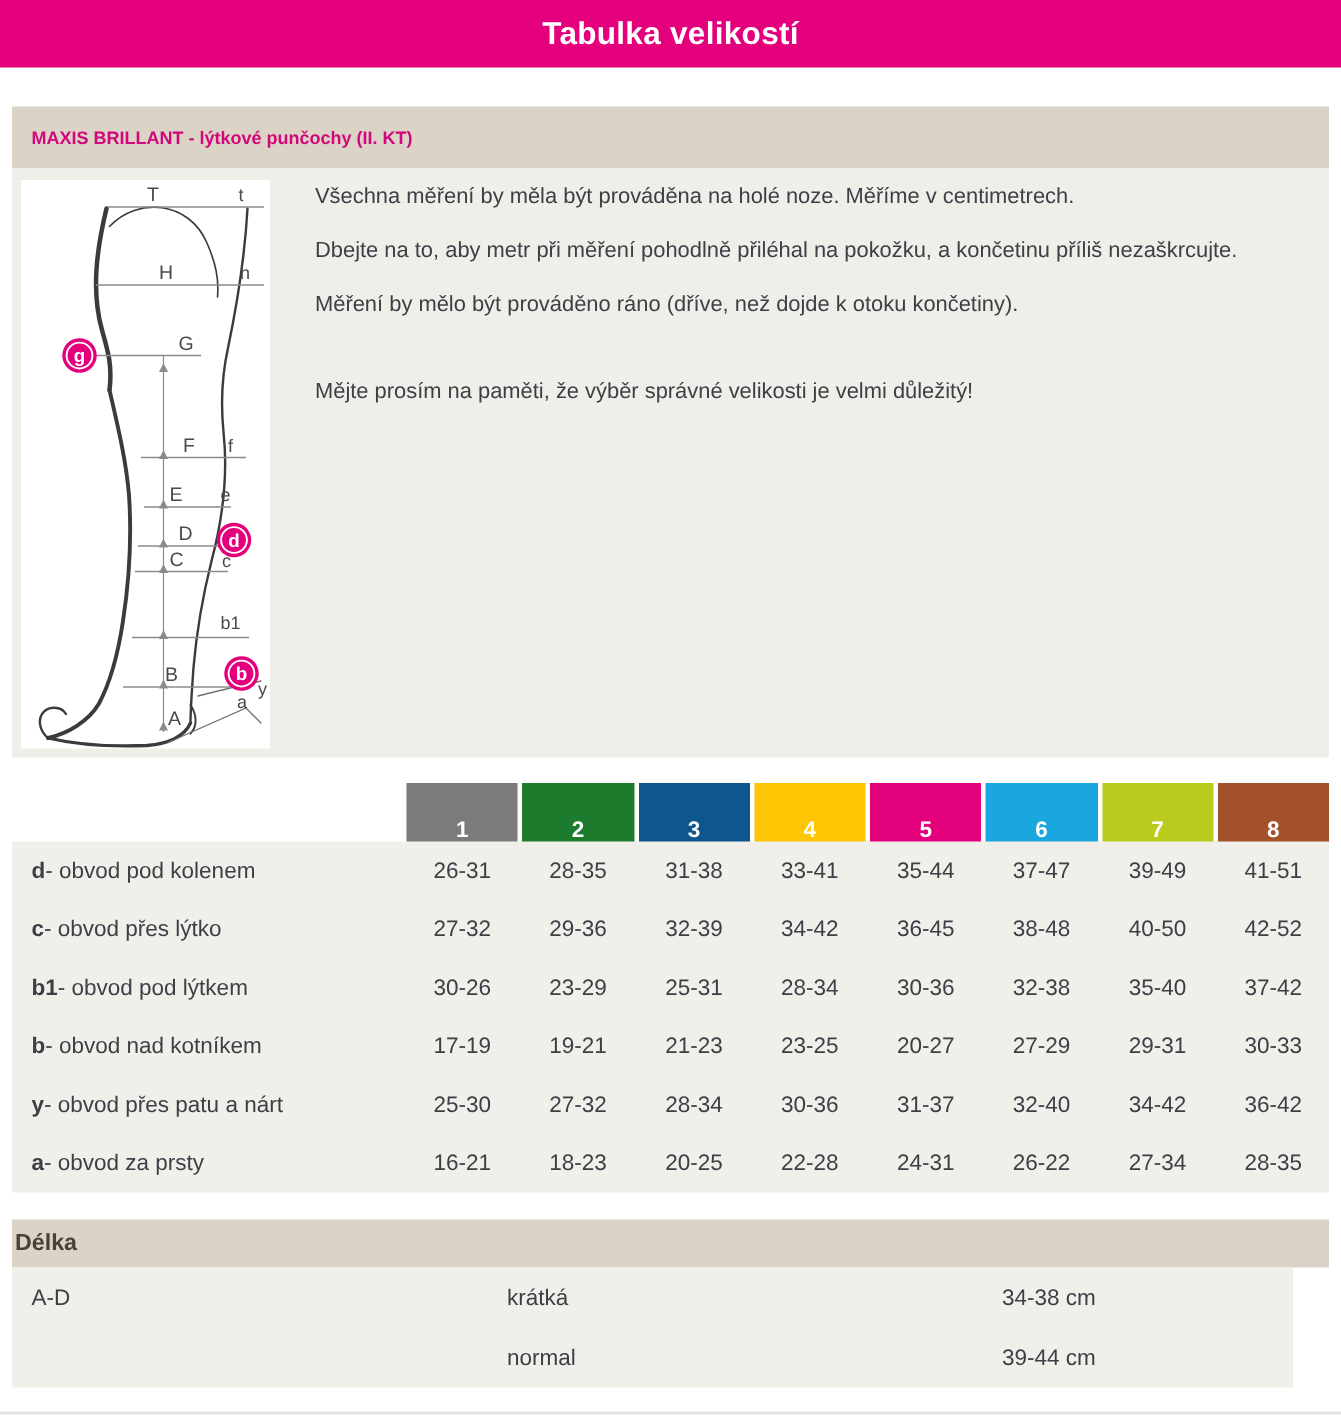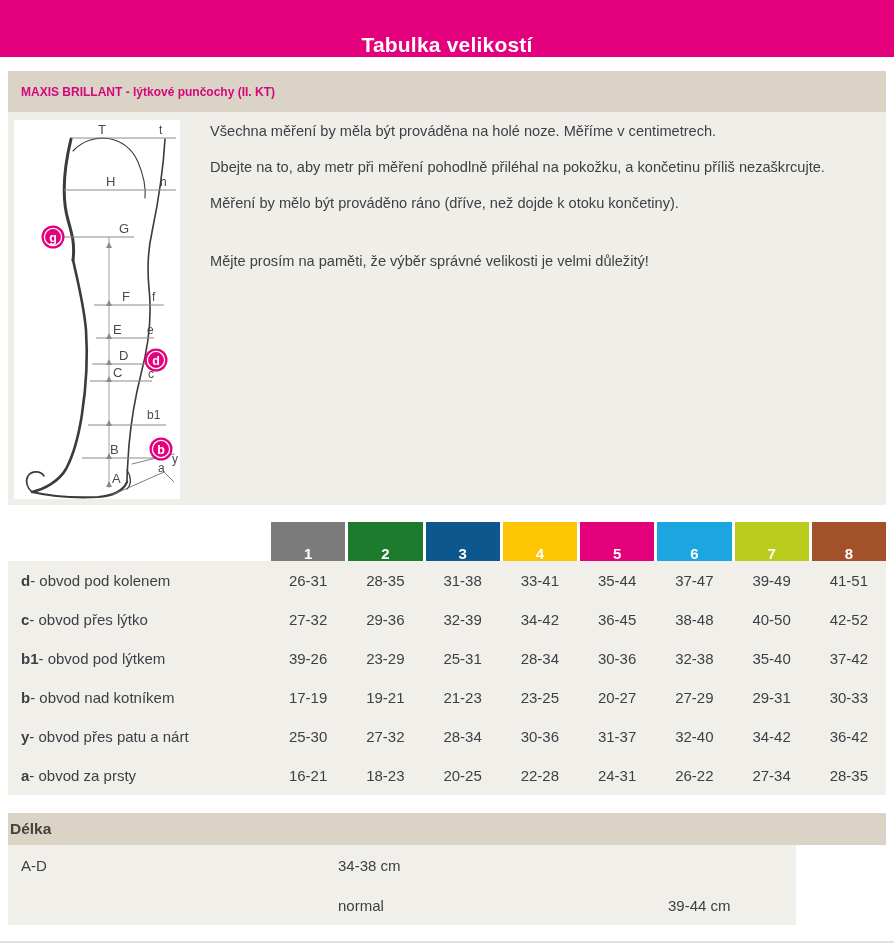--- a/index.html
+++ b/index.html
@@ -1,20 +1,20 @@
 <!DOCTYPE html>
 <html><head>
 <meta charset="utf-8">
 <style>
   html,body{margin:0;padding:0;background:#fff;}
   body{width:894px;height:949px;position:relative;font-family:"Liberation Sans",sans-serif;color:#3E3E46;overflow:hidden;}
   .abs{position:absolute;}
 
   
-  .topbar{left:0;top:0;width:894px;height:57px;background:#E4007C;display:flex;align-items:flex-end;justify-content:center;}
+  .topbar{left:0;top:0;width:894px;height:45px;background:#E4007C;display:flex;align-items:center;justify-content:center;}
   .topbar h1{margin:0;color:#fff;font-size:21px;font-weight:bold;letter-spacing:.2px;}
 
   
   .section-title{left:8px;top:71px;width:878px;height:41px;background:#DBD4C6;box-sizing:border-box;
     display:flex;align-items:center;padding-left:13px;color:#D3077C;font-weight:bold;font-size:12px;}
 
   
   .panel{left:8px;top:112px;width:878px;height:393px;background:#F0EEE8;}
   .diagram-box{left:6px;top:8px;width:166px;height:379px;background:#fff;}
   .instructions{left:202px;top:9px;width:668px;font-size:14.6px;line-height:21px;}
@@ -29,21 +29,21 @@
   .size-header .scell{color:#fff;font-weight:bold;font-size:15px;display:flex;align-items:center;justify-content:center;}
   .size-body{left:8px;top:561px;width:878px;height:234px;background:#F1EFE9;}
   .srow{height:39px;}
   .srow .rlabel{display:flex;align-items:center;padding-left:13px;font-size:15px;white-space:pre;}
   .srow .rlabel b{font-weight:bold;}
   .srow .val{display:flex;align-items:center;justify-content:center;font-size:15px;}
 
   
   .length-header{left:8px;top:813px;width:878px;height:32px;background:#DBD4C6;box-sizing:border-box;
     display:flex;align-items:center;padding-left:2px;font-weight:bold;font-size:15.5px;color:#46413B;}
-  .length-body{left:8px;top:845px;width:788px;height:80px;background:#F1EFE9;}
+  .length-body{left:8px;top:845px;width:854px;height:80px;background:#F1EFE9;}
   .lrow{display:grid;grid-template-columns:330px 330px 1fr;height:40px;}
   .lrow div{display:flex;align-items:center;font-size:15px;}
   .lrow .c1{padding-left:13px;}
 
   .bottom-rule{left:0;top:941px;width:894px;height:2px;background:#E1E1E1;}
 
   
   .mark{font-family:"Liberation Sans",sans-serif;font-size:13px;fill:#4a4a4a;}
   .mark-small{font-family:"Liberation Sans",sans-serif;font-size:12px;fill:#4a4a4a;}
   .circle-letter{font-family:"Liberation Sans",sans-serif;font-size:12.5px;font-weight:bold;fill:#fff;}
@@ -177,21 +177,21 @@
     <div class="val">32-39</div>
     <div class="val">34-42</div>
     <div class="val">36-45</div>
     <div class="val">38-48</div>
     <div class="val">40-50</div>
     <div class="val">42-52</div>
   </div>
 
   <div class="grid srow">
     <div class="rlabel"><b>b1</b> <span>- obvod pod lýtkem</span></div>
-    <div class="val">39-26</div>
+    <div class="val">30-26</div>
     <div class="val">23-29</div>
     <div class="val">25-31</div>
     <div class="val">28-34</div>
     <div class="val">30-36</div>
     <div class="val">32-38</div>
     <div class="val">35-40</div>
     <div class="val">37-42</div>
   </div>
 
   <div class="grid srow">
@@ -229,20 +229,21 @@
     <div class="val">27-34</div>
     <div class="val">28-35</div>
   </div>
 
 </div>
 
 <div class="abs length-header">Délka</div>
 <div class="abs length-body">
   <div class="lrow">
     <div class="c1">A-D</div>
+    <div class="c2">krátká</div>
     <div class="c3">34-38 cm</div>
   </div>
   <div class="lrow">
     <div class="c1"></div>
     <div class="c2">normal</div>
     <div class="c3">39-44 cm</div>
   </div>
 </div>
 
 <div class="abs bottom-rule"></div>

